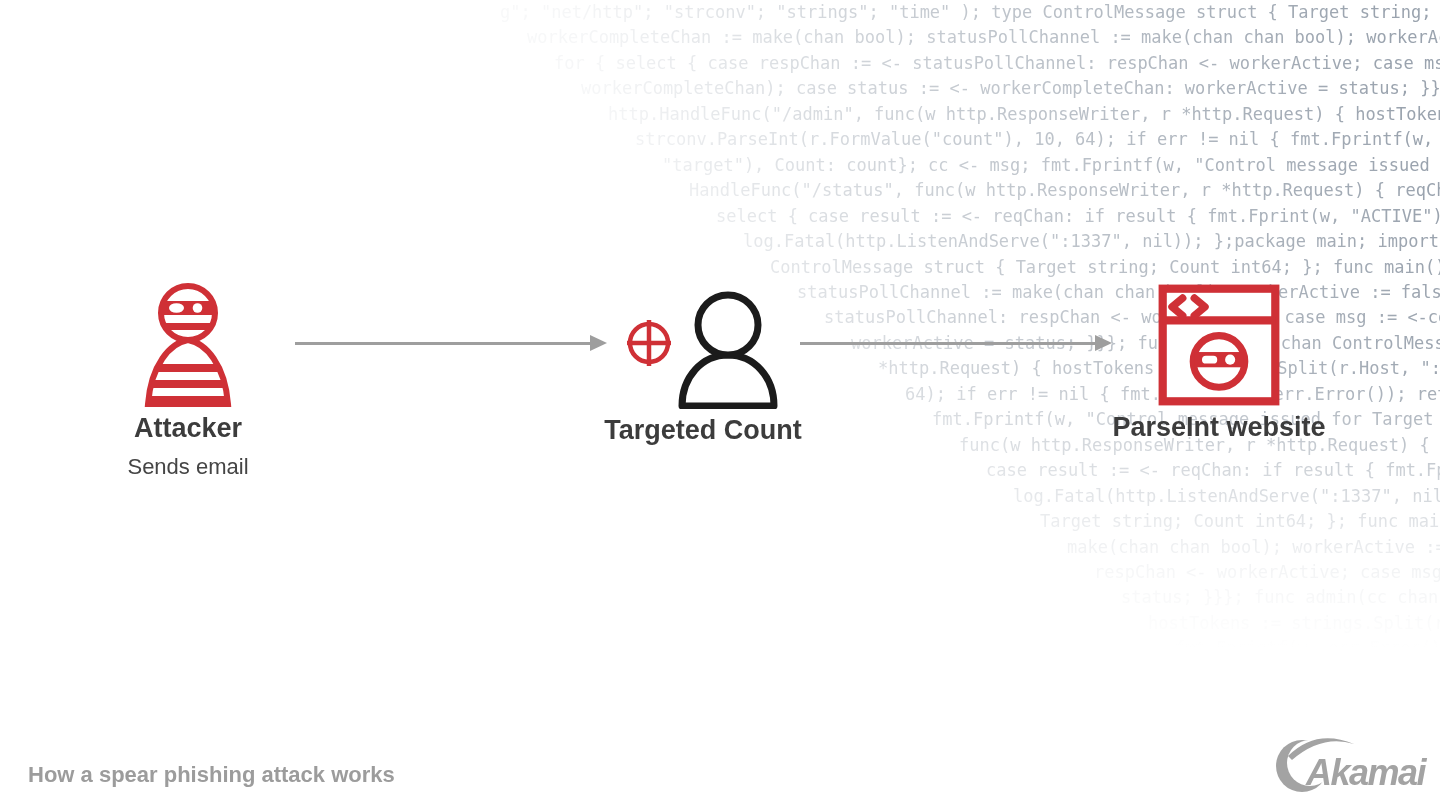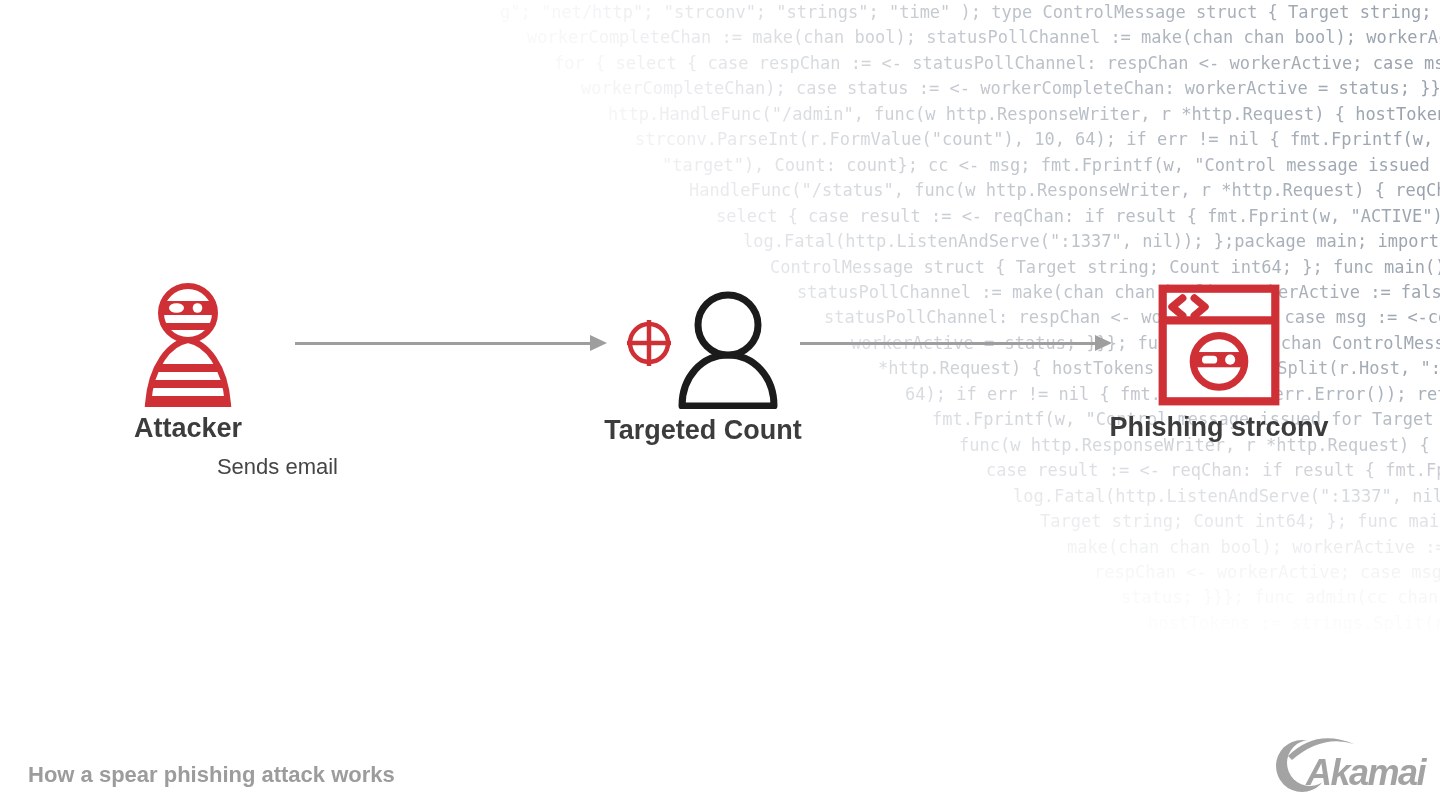--- a/index.html
+++ b/index.html
@@ -25,21 +25,21 @@
   
   .layer{position:absolute;inset:0;z-index:2;}
   .step{position:absolute;text-align:center;}
   .step-icon{display:inline-block;}
   .step-title{
     font-size:27px;font-weight:700;color:var(--title-color,#3c3c3c);
     line-height:34px;
   }
   .step-sub{
     font-size:22px;font-weight:400;color:var(--subtitle-color,#454545);
-    line-height:31px;margin-top:6px;text-align:right;
+    line-height:31px;margin-top:6px;
   }
   .step-sub.narrow{max-width:232px;margin-left:auto;margin-right:auto;}
   .arrow{position:absolute;height:17px;}
   .arrow-line{position:absolute;left:0;right:15px;top:6.8px;height:3.5px;background:var(--arrow-gray,#9e9e9e);}
   .arrow-head{
     position:absolute;right:0;top:0;width:0;height:0;
     border-top:8.5px solid transparent;border-bottom:8.5px solid transparent;
     border-left:17px solid var(--arrow-gray,#9e9e9e);
   }
   .caption{
@@ -106,21 +106,21 @@
     <svg class="step-icon" width="122" height="122" viewBox="0 0 104 104">
       <rect x="4" y="4" width="96" height="96" fill="#ffffff" stroke="var(--brand-red,#cf3036)" stroke-width="7"></rect>
       <line x1="4" y1="31" x2="100" y2="31" stroke="var(--brand-red,#cf3036)" stroke-width="7"></line>
       <path d="M21 12 L12 19.5 L21 27" fill="none" stroke="var(--brand-red,#cf3036)" stroke-width="6.5" stroke-linecap="round" stroke-linejoin="round"></path>
       <path d="M31 12 L40 19.5 L31 27" fill="none" stroke="var(--brand-red,#cf3036)" stroke-width="6.5" stroke-linecap="round" stroke-linejoin="round"></path>
       <circle cx="52" cy="66" r="22" fill="#ffffff" stroke="var(--brand-red,#cf3036)" stroke-width="6"></circle>
       <rect x="31" y="58" width="42" height="13" fill="var(--brand-red,#cf3036)"></rect>
       <rect x="37.5" y="61.2" width="13" height="6.6" rx="3.3" fill="#ffffff"></rect>
       <circle cx="61.5" cy="64.5" r="4.3" fill="#ffffff"></circle>
     </svg>
-    <div class="step-title">Phishing strconv</div>
+    <div class="step-title">ParseInt website</div>
   </div>
 
 </div>
 
 <div class="caption">How a spear phishing attack works</div>
 
 <svg class="logo" width="168" height="66" viewBox="0 0 168 66">
   <g>
     <circle cx="30" cy="34" r="26" fill="var(--logo-gray,#a3a3a3)"></circle>
     <circle cx="38" cy="31" r="23" fill="#ffffff"></circle>

